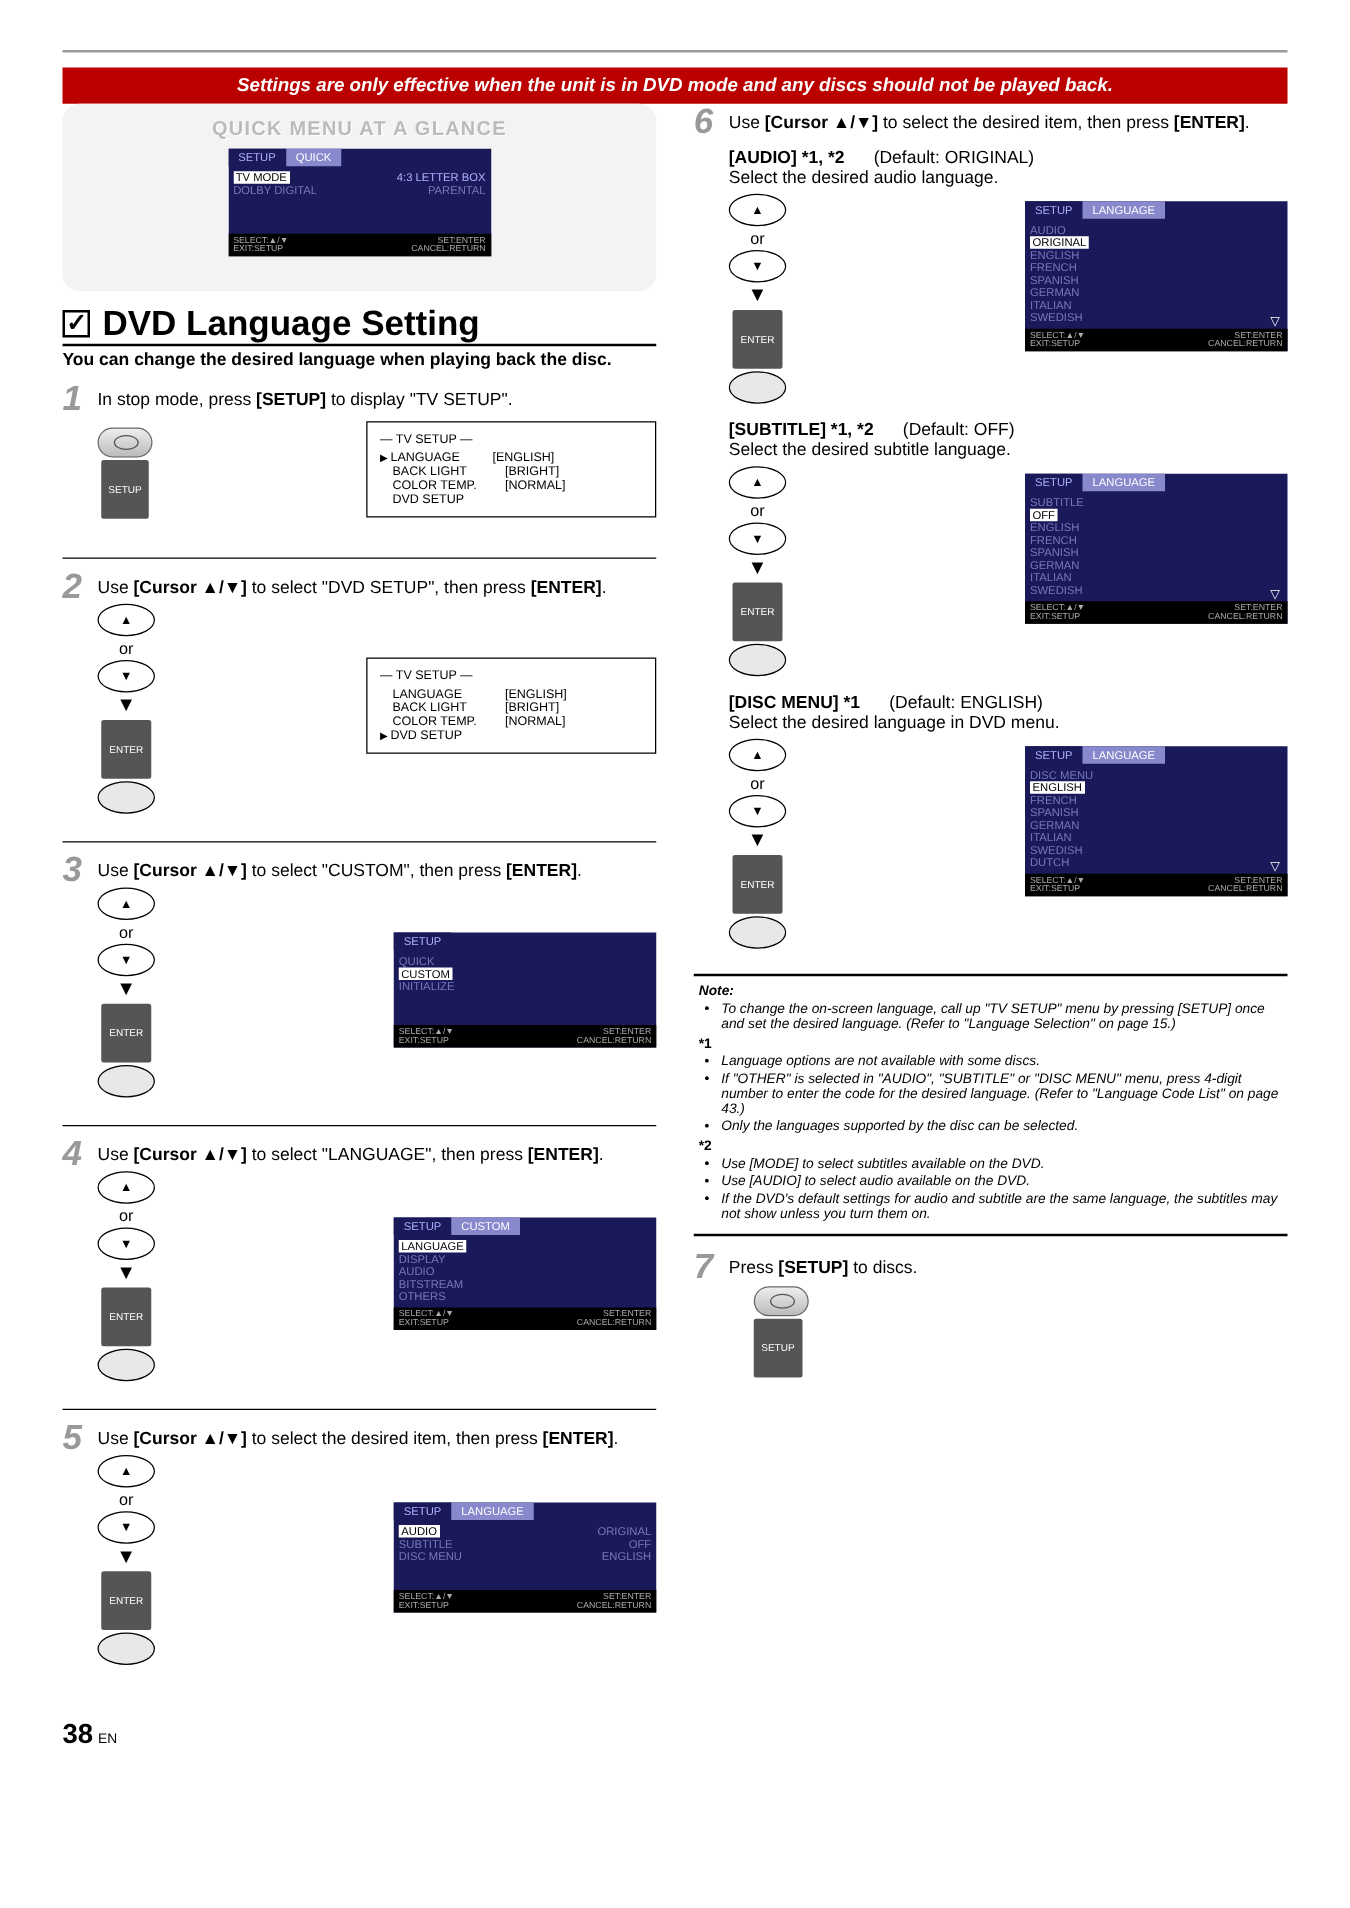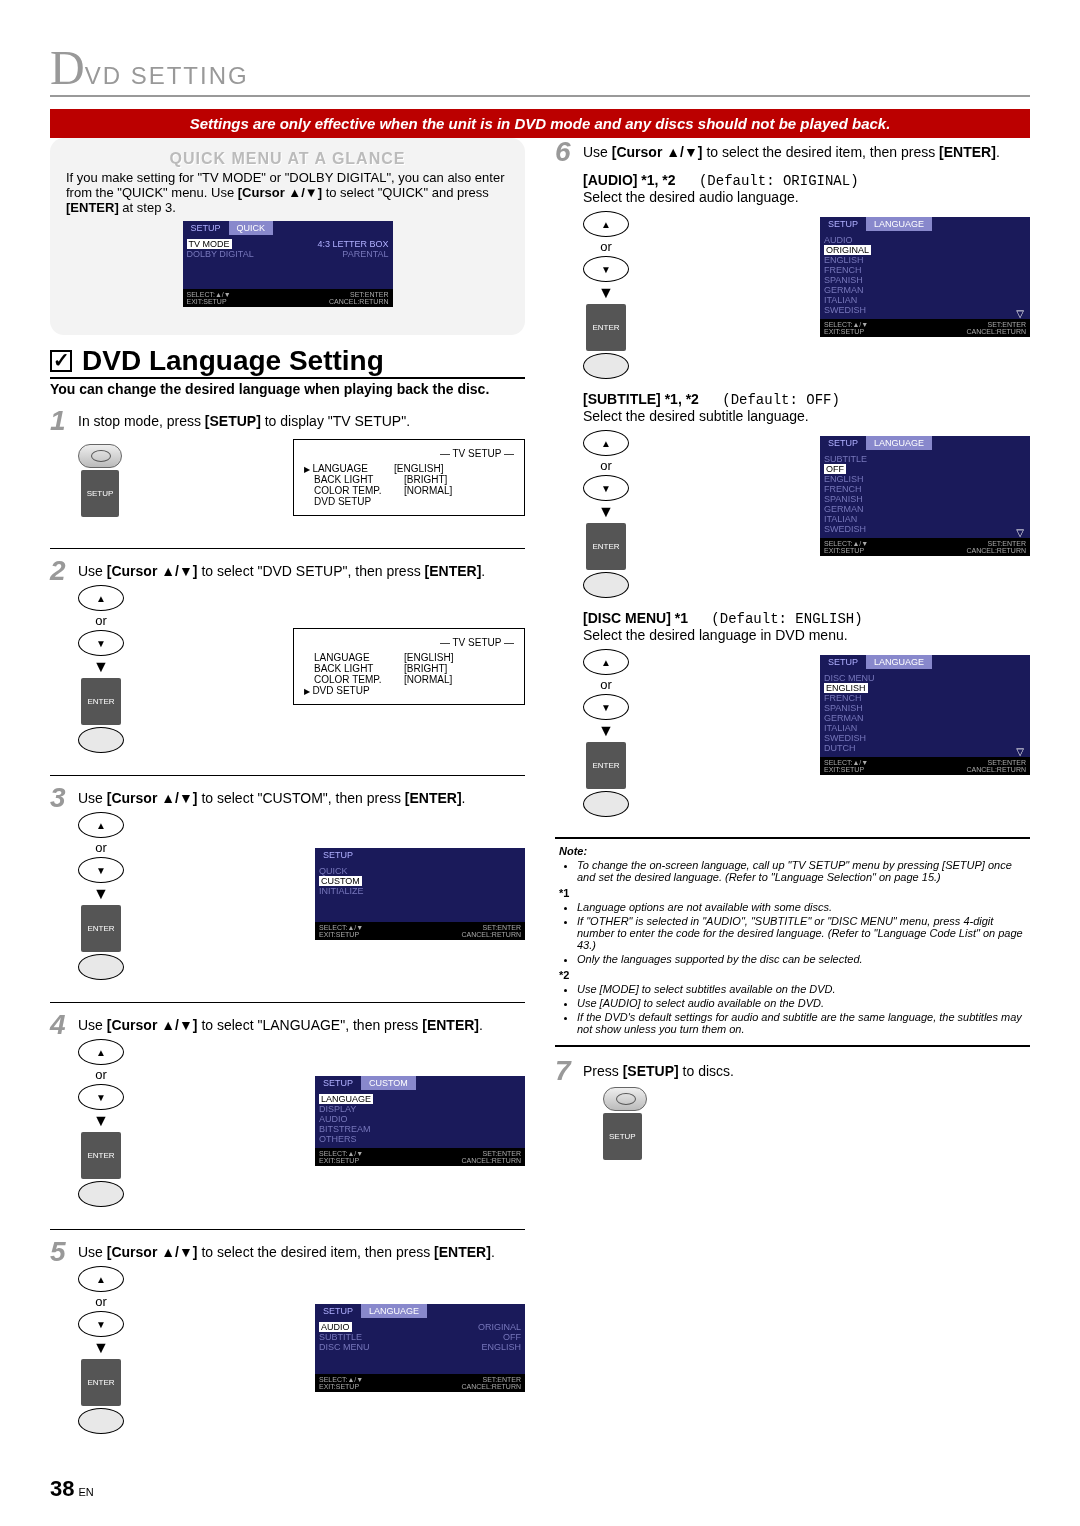--- a/index.html
+++ b/index.html
@@ -147,21 +147,21 @@
     font-size: 10px;
   }
   .tvsetup {
     border: 1px solid #000;
     font-size: 10px;
     padding: 8px 10px;
     width: 210px;
     background: #fff;
     margin: 4px 0 10px auto;
   }
-  .tvsetup .ttl { text-align: right; margin-bottom: 4px; }
+  .tvsetup .ttl { text-align: left; margin-bottom: 4px; }
   .tvsetup .row { display: flex; }
   .tvsetup .lab { width: 90px; }
   .tvsetup .val { flex: 1; }
   .tvsetup .ptr::before { content: "▶ "; font-size: 8px; }
   .remote-col {
     display: flex;
     align-items: center;
     gap: 16px;
     margin: 6px 0 14px 0;
   }
@@ -225,51 +225,45 @@
     margin-top: 8px;
   }
   .note-box .note-hd {
     font-style: italic;
     font-weight: bold;
     margin-bottom: 2px;
   }
   .note-box ul { margin: 2px 0 4px 18px; padding: 0; font-style: italic; }
   .note-box li { margin-bottom: 2px; }
   .sub-hd { font-weight: bold; }
-  .default-txt { font-weight: normal; font-family: Liberation Mono, monospace; }
+  .default-txt { font-weight: normal; }
   .sec-row { display: flex; align-items: flex-start; gap: 12px; margin: 6px 0 12px 0; }
   .pgnum {
     font-size: 22px;
     font-weight: bold;
     margin-top: 20px;
   }
   .pgnum .en { font-size: 11px; font-weight: normal; margin-left: 4px; }
   .tri { font-size: 10px; }
 </style>
 </head>
 <body>
 
 <div class="page">
 
-  <div>
-    <span class="page-header-letter">D</span><span class="page-header-rest">VD SETTING</span>
-  </div>
   <hr class="header-rule">
 
   <div class="red-bar">Settings are only effective when the unit is in DVD mode and any discs should not be played back.</div>
 
   <div class="two-col">
 
     <div class="col">
 
       <div class="quick-box">
         <div class="quick-title">QUICK MENU AT A GLANCE</div>
-        <div>
-          <span>If you make setting for "TV MODE" or "DOLBY DIGITAL", you can also enter from the "QUICK" menu. Use </span><b>[Cursor ▲/▼]</b><span> to select "QUICK" and press </span><b>[ENTER]</b><span> at step 3.</span>
-        </div>
         <div class="osd" style="margin-left:auto;margin-right:auto;">
           <div>
             <span class="osd-tab">SETUP</span><span class="osd-tab active">QUICK</span>
           </div>
           <div class="osd-small">
             <div><span class="hl">TV MODE</span> <span style="float:right">4:3 LETTER BOX</span></div>
             <div><span class="dim">DOLBY DIGITAL</span> <span class="dim" style="float:right">PARENTAL</span></div>
             <div style="height:26px"></div>
           </div>
           <div class="osd-footer">

